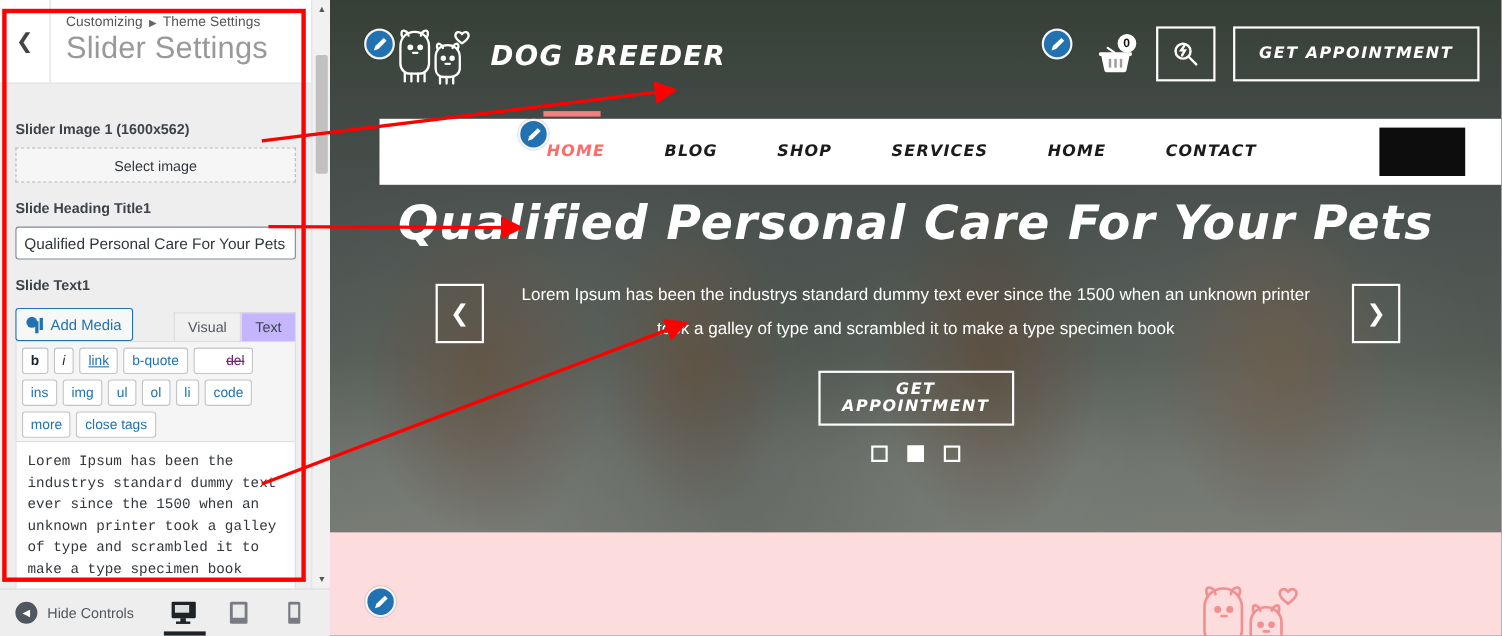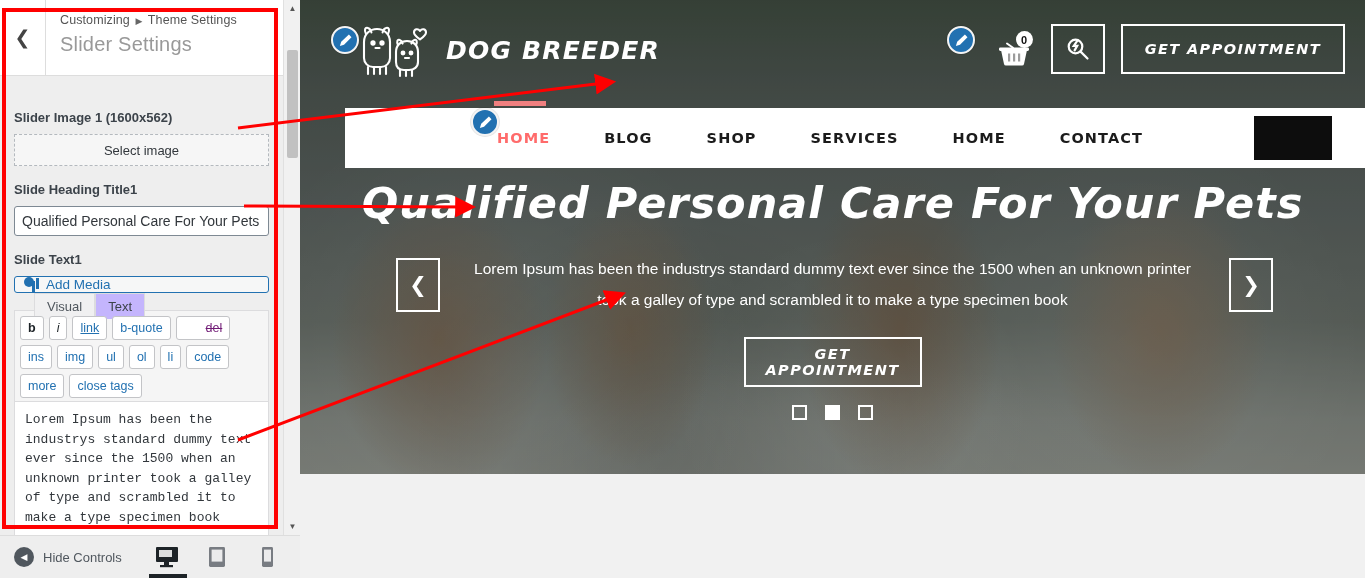--- a/index.html
+++ b/index.html
@@ -37,21 +37,21 @@
     color: #444; font-size: 19px;
     cursor: pointer;
   }
   .cz-titles { padding: 12px 0 0 14px; }
   .cz-crumb {
     font-size: 12.5px; color: #555; line-height: 17px;
     letter-spacing: .1px;
   }
   .cz-crumb .sep { font-size: 9px; color: #666; margin: 0 2px; }
   .cz-name {
-    font-size: 20px; color: #999; font-weight: 400;
+    font-size: 28px; color: #999; font-weight: 400;
     line-height: 28px; letter-spacing: .2px;
   }
 
   .cz-body { padding: 12px 14px 0 14px; }
   .fld-label {
     font-size: 13px; font-weight: bold; color: #3c434a;
     margin: 22px 0 8px 0; line-height: 16px;
   }
   .btn-upload {
     width: 100%; height: 32px;
@@ -63,23 +63,22 @@
   }
   .txt-input {
     width: 100%; height: 30px;
     border: 1px solid #7e8993; border-radius: 3px;
     background: #fff; color: #32373c;
     font-size: 14px; padding: 0 7px;
     font-family: "Liberation Sans", sans-serif;
   }
   .editor-wrap { margin-top: 4px; }
   .editor-top {
-    display: flex; justify-content: space-between;
+    display: flex; align-items: flex-end; justify-content: space-between;
     height: 34px;
-    flex-direction: column;
   }
   .btn-addmedia {
     display: inline-flex; align-items: center; gap: 6px;
     height: 30px; padding: 0 9px;
     border: 1px solid #2271b1; border-radius: 3px;
     background: #f6f7f7; color: #2271b1;
     font-size: 13.5px; cursor: pointer;
   }
   .am-icon { display: inline-block; width: 16px; height: 15px; position: relative; }
   .am-icon::before {
@@ -186,21 +185,21 @@
   #panel-outline {
     position: absolute; left: 2px; top: 8px;
     width: 276px; height: 521px;
     border: 4px solid #ff0000;
     pointer-events: none;
   }
 
   
   #preview {
     position: absolute; left: 300px; top: 0;
-    width: 1065px; height: 474px;
+    width: 1065px; height: 578px;
     overflow: hidden;
     background: #5a605c;
   }
   #hero {
     position: absolute; left: 0; top: 0;
     width: 1065px; height: 488px;
     overflow: hidden;
   }
   
   #hero-bg {
@@ -279,21 +278,21 @@
     width: 1020px; height: 60px;
     background: #ffffff; z-index: 6;
     display: flex; align-items: center;
   }
   #nav-items {
     display: flex; align-items: center; gap: 0;
     margin-left: 125px;
   }
   .nav-item {
     position: relative; padding: 0 27px;
-    font-size: 14.5px; font-weight: bold; 
+    font-size: 14.5px; font-weight: bold; font-style: italic;
     letter-spacing: 1.1px; color: #1b1b1b; cursor: pointer;
     font-family: "DejaVu Sans", sans-serif;
     text-align: center;
   }
   .nav-item.active { color: #ff6b6b; }
   .nav-item.active::before {
     content: ""; position: absolute; left: 24px; top: -29px;
     width: 52px; height: 5px; background: #f08080;
   }
   #nav-block {

